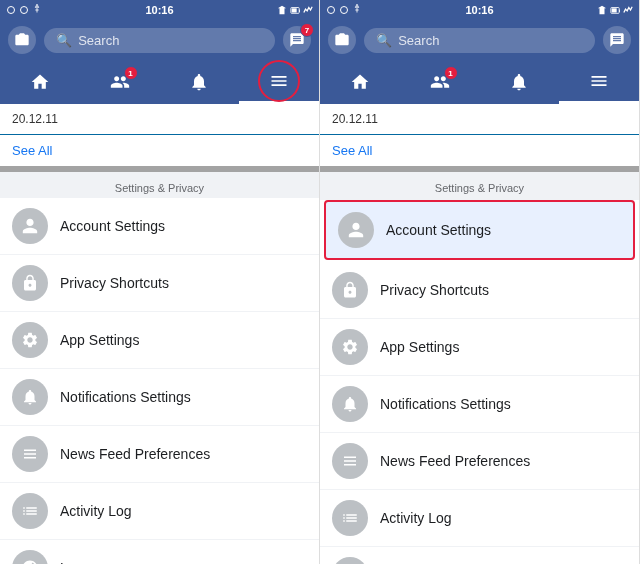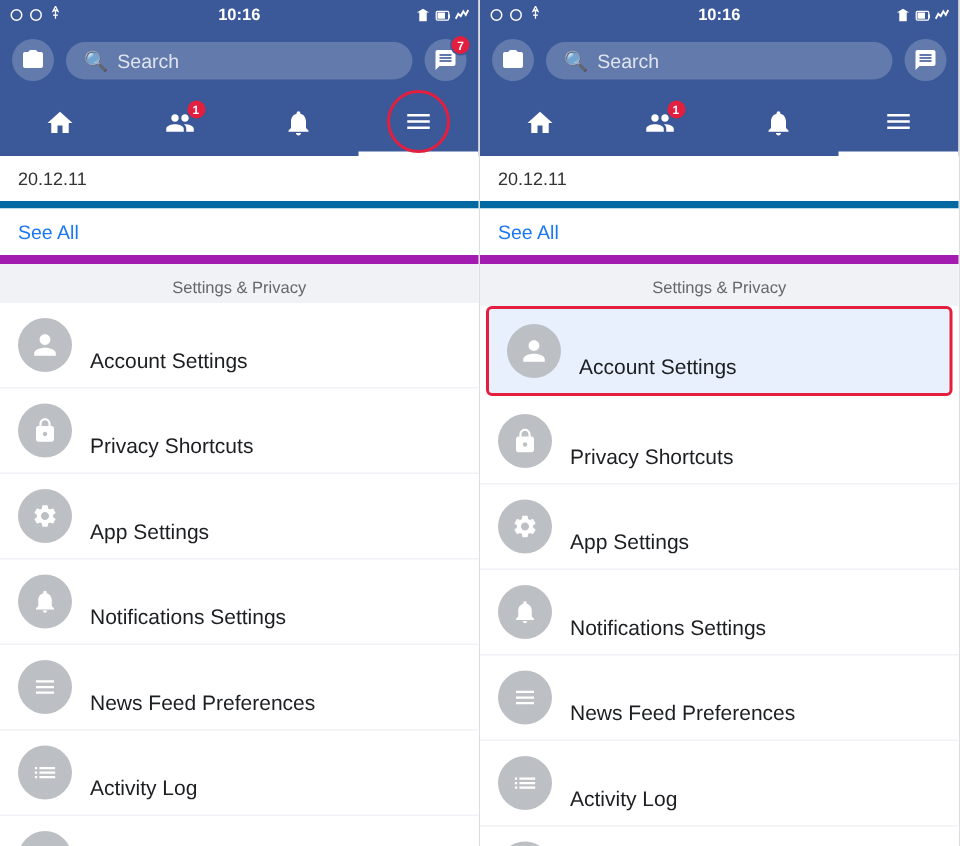--- a/index.html
+++ b/index.html
@@ -155,49 +155,49 @@
       overflow-y: auto;
       background: #f0f2f5;
     }
 
     
     .date-row {
       background: #fff;
       padding: 8px 12px;
       font-size: 12px;
       color: #333;
-      border-bottom: 5px solid #0369a1;
+      border-bottom: 1px solid #0369a1;
     }
 
     
     .see-all-row {
       background: #fff;
       padding: 8px 12px;
       font-size: 13px;
       color: #1877f2;
-      border-bottom: 6px solid #a21caf;
+      border-bottom: 6px solid #a3a3a3;
     }
 
     
     .section-header {
       background: #f0f2f5;
       padding: 10px 12px 4px;
       font-size: 11px;
       color: #65676b;
       font-weight: 500;
       text-align: center;
     }
 
     
     .menu-items {
       background: #fff;
     }
     .menu-item {
       display: flex;
-      align-items: flex-end;
+      align-items: center;
       padding: 10px 12px;
       border-bottom: 1px solid #f0f2f5;
       cursor: pointer;
       position: relative;
     }
     .menu-item.highlighted-item {
       background: #e8f0fe;
       border: 2px solid #e41e3f;
       border-radius: 4px;
       margin: 2px 4px;

